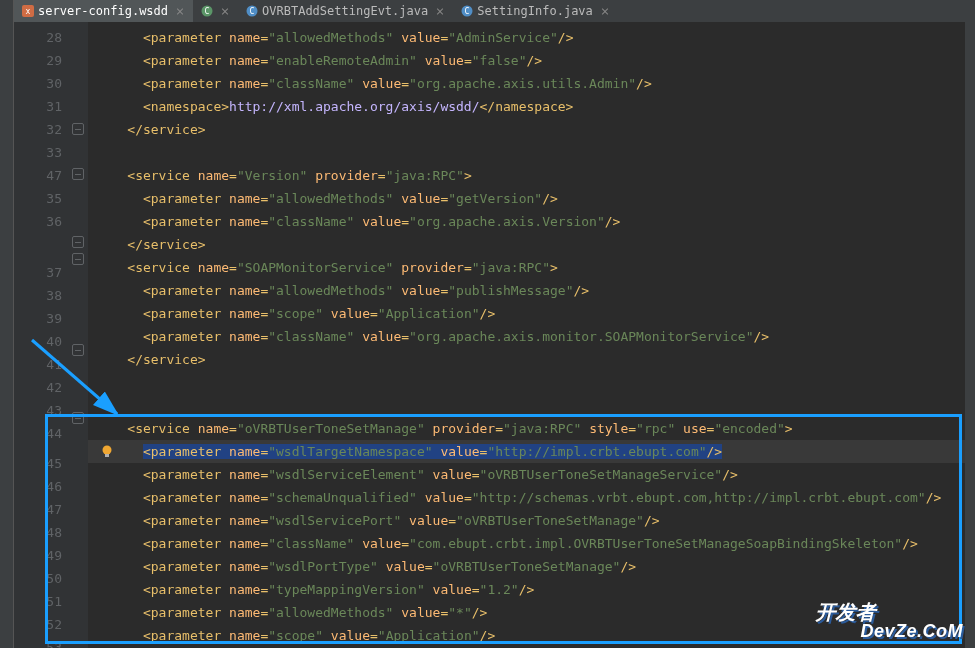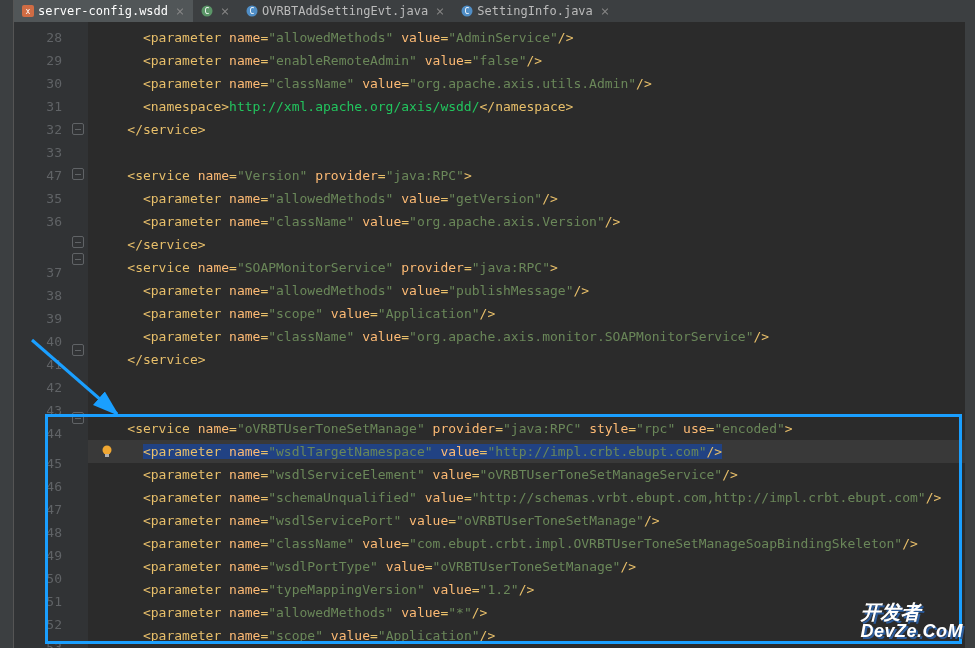--- a/index.html
+++ b/index.html
@@ -120,21 +120,21 @@
       padding-top: 4px;
       line-height: 23px;
       white-space: pre;
       overflow: hidden;
       position: relative;
     }
     .line { height: 23px; padding-left: 8px; }
     .tag { color: #e8bf6a; }
     .attr-name { color: #fdba74; }
     .attr-val { color: #6a8759; }
-    .content-text { color: #22c55e; }
+    .content-text { color: #c4b5fd; }
     .highlight-box {
       position: absolute;
       border: 3px solid #1a9fff;
       pointer-events: none;
       z-index: 5;
     }
     .arrow-svg {
       position: absolute;
       z-index: 6;
       pointer-events: none;
@@ -154,21 +154,21 @@
       bottom: 8px;
       font-family: Arial, sans-serif;
       font-weight: bold;
       font-style: italic;
       font-size: 20px;
       color: #ffffff;
       text-shadow: 2px 2px 0 #2a5a9a;
       z-index: 10;
       line-height: 1;
     }
-    .watermark .line2 { font-size: 18px; letter-spacing: 0.5px; }
+    .watermark .line2 { font-size: 18px; letter-spacing: 0.5px; margin-left: 45px; }
     .hl-bg { background: #214283; }
     .scrollbar-v {
       position: absolute;
       right: 0;
       top: 22px;
       bottom: 0;
       width: 10px;
       background: #3c3f41;
     }
   </style>

